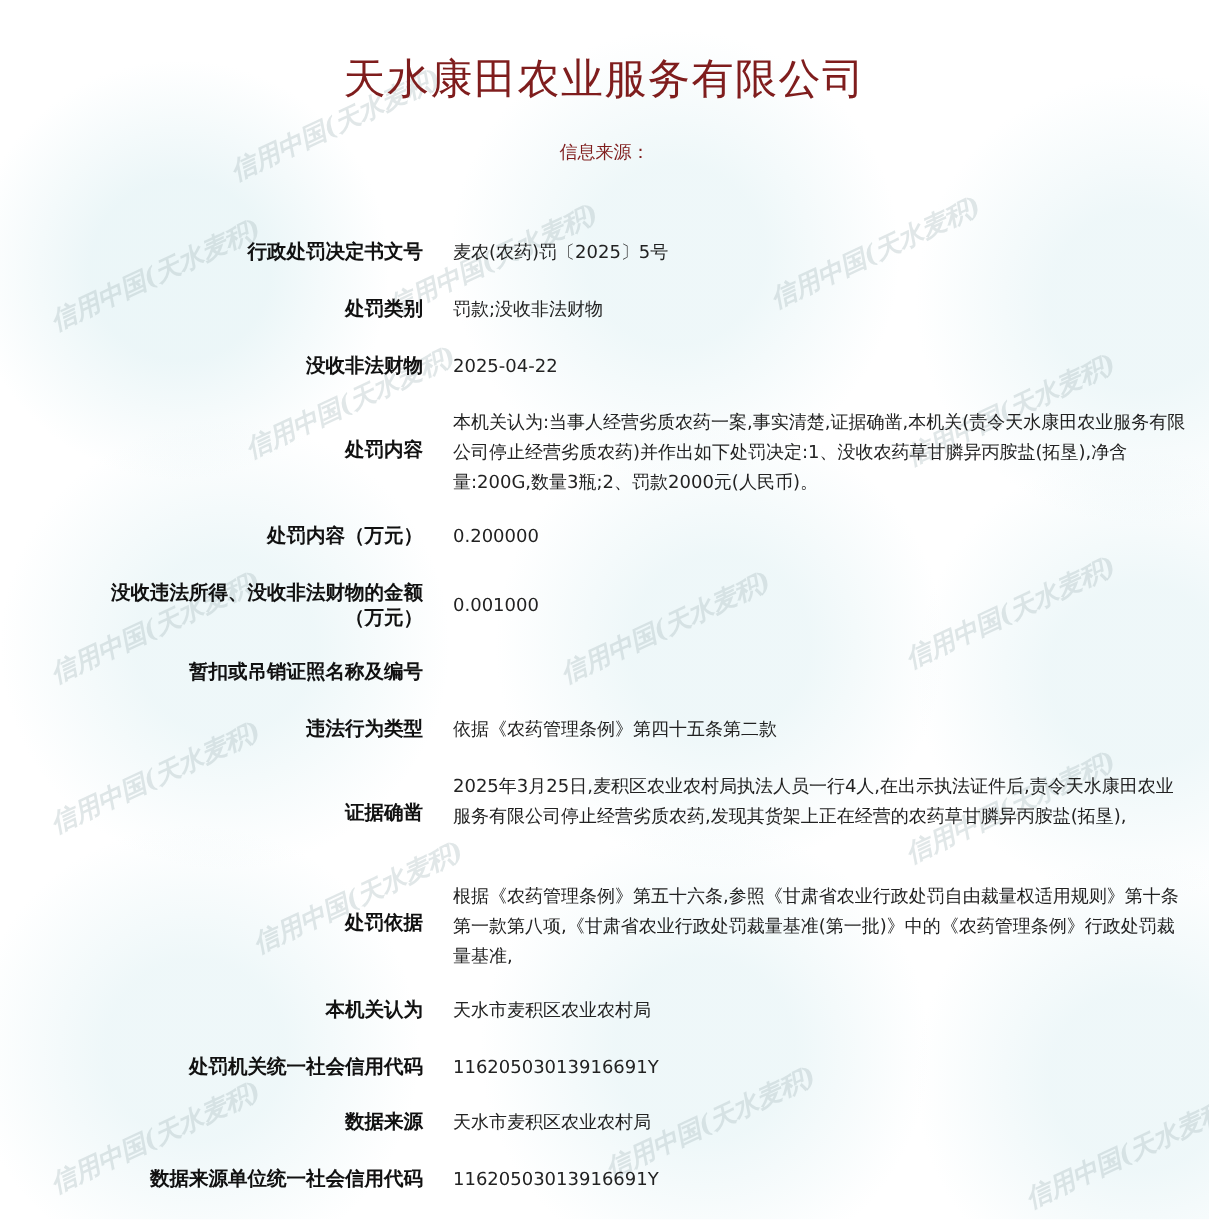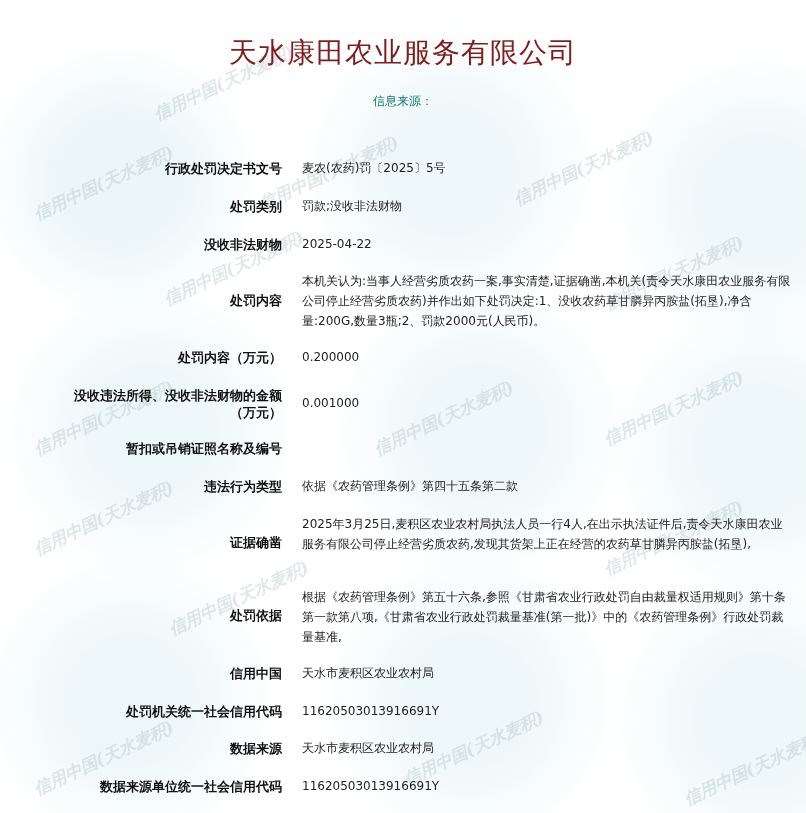--- a/index.html
+++ b/index.html
@@ -32,21 +32,21 @@
   }
   .content { position: relative; z-index: 1; }
   .title {
     position: absolute; left: 0; right: 0; top: 34px;
     text-align: center; font-size: 28px; color: #7f1d1d;
     font-family: "DejaVu Serif", "Liberation Serif", serif;
     letter-spacing: 1px;
   }
   .source {
     position: absolute; left: 0; right: 0; top: 93px;
-    text-align: center; font-size: 12px; color: #0f766e;
+    text-align: center; font-size: 12px; color: #7f1d1d;
   }
   .row { position: absolute; left: 0; width: 806px; }
   .label {
     position: absolute; right: 524px; text-align: right;
     font-weight: bold; font-size: 13px; color: #111;
     font-family: "DejaVu Serif", "Liberation Serif", serif;
     line-height: 17px;
   }
   .value {
     position: absolute; left: 302px; width: 490px;
@@ -125,21 +125,21 @@
     <div class="label">证据确凿</div>
     <div class="value" style="top:-20px;">2025年3月25日,麦积区农业农村局执法人员一行4人,在出示执法证件后,责令天水康田农业服务有限公司停止经营劣质农药,发现其货架上正在经营的农药草甘膦异丙胺盐(拓垦),</div>
   </div>
 
   <div class="row" style="top:607px;">
     <div class="label">处罚依据</div>
     <div class="value" style="top:-20px;">根据《农药管理条例》第五十六条,参照《甘肃省农业行政处罚自由裁量权适用规则》第十条第一款第八项,《甘肃省农业行政处罚裁量基准(第一批)》中的《农药管理条例》行政处罚裁量基准,</div>
   </div>
 
   <div class="row" style="top:665px;">
-    <div class="label">信用中国</div>
+    <div class="label">本机关认为</div>
     <div class="value" style="top:-2px;">天水市麦积区农业农村局</div>
   </div>
 
   <div class="row" style="top:703px;">
     <div class="label">处罚机关统一社会信用代码</div>
     <div class="value" style="top:-2px;">11620503013916691Y</div>
   </div>
 
   <div class="row" style="top:740px;">
     <div class="label">数据来源</div>

